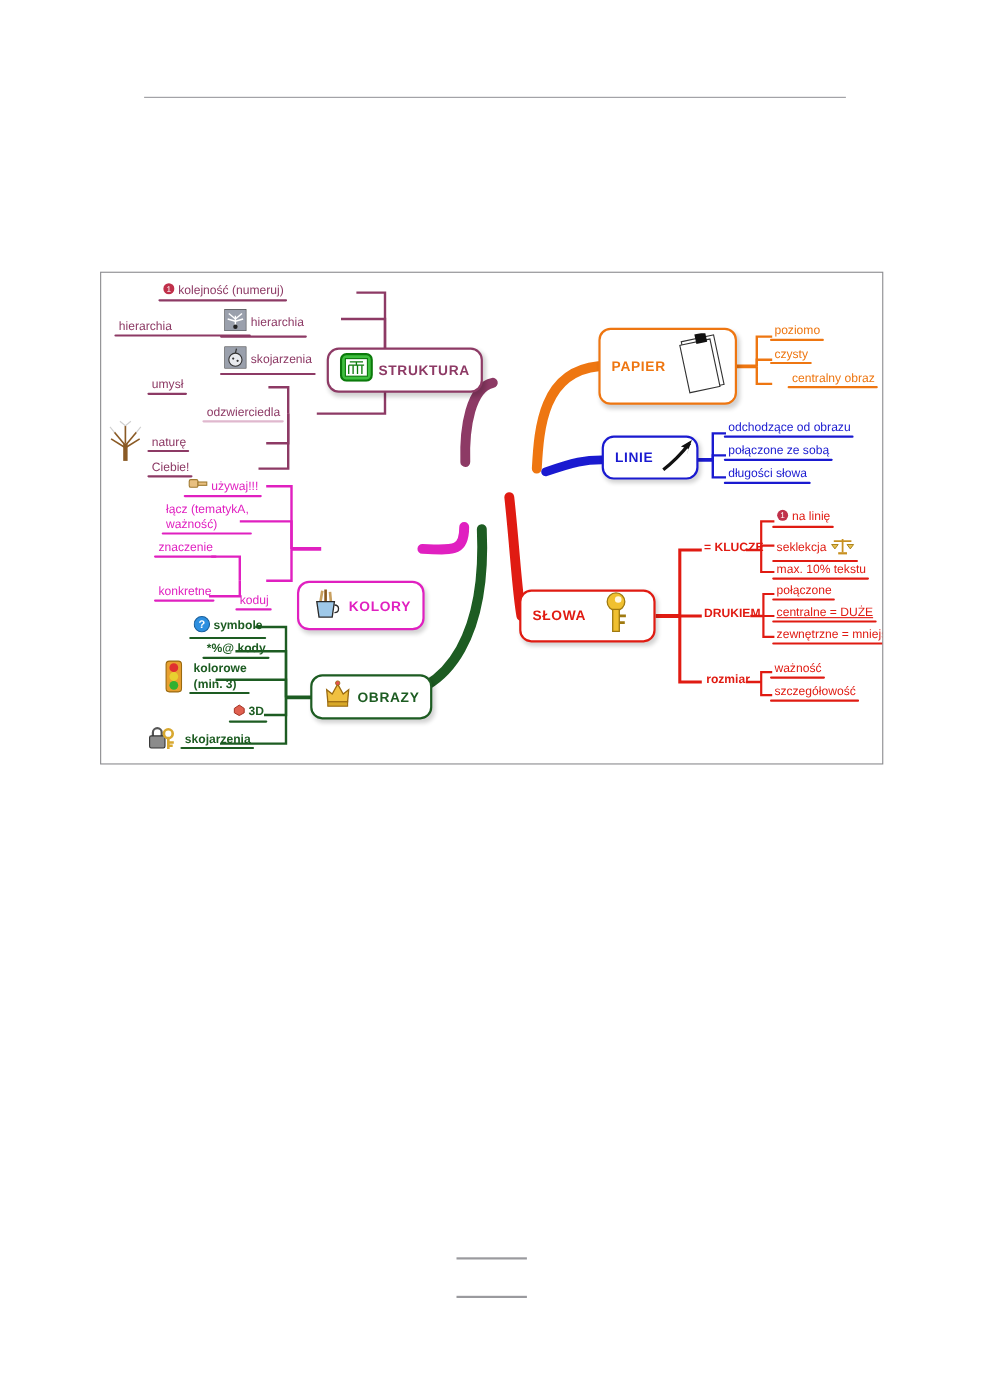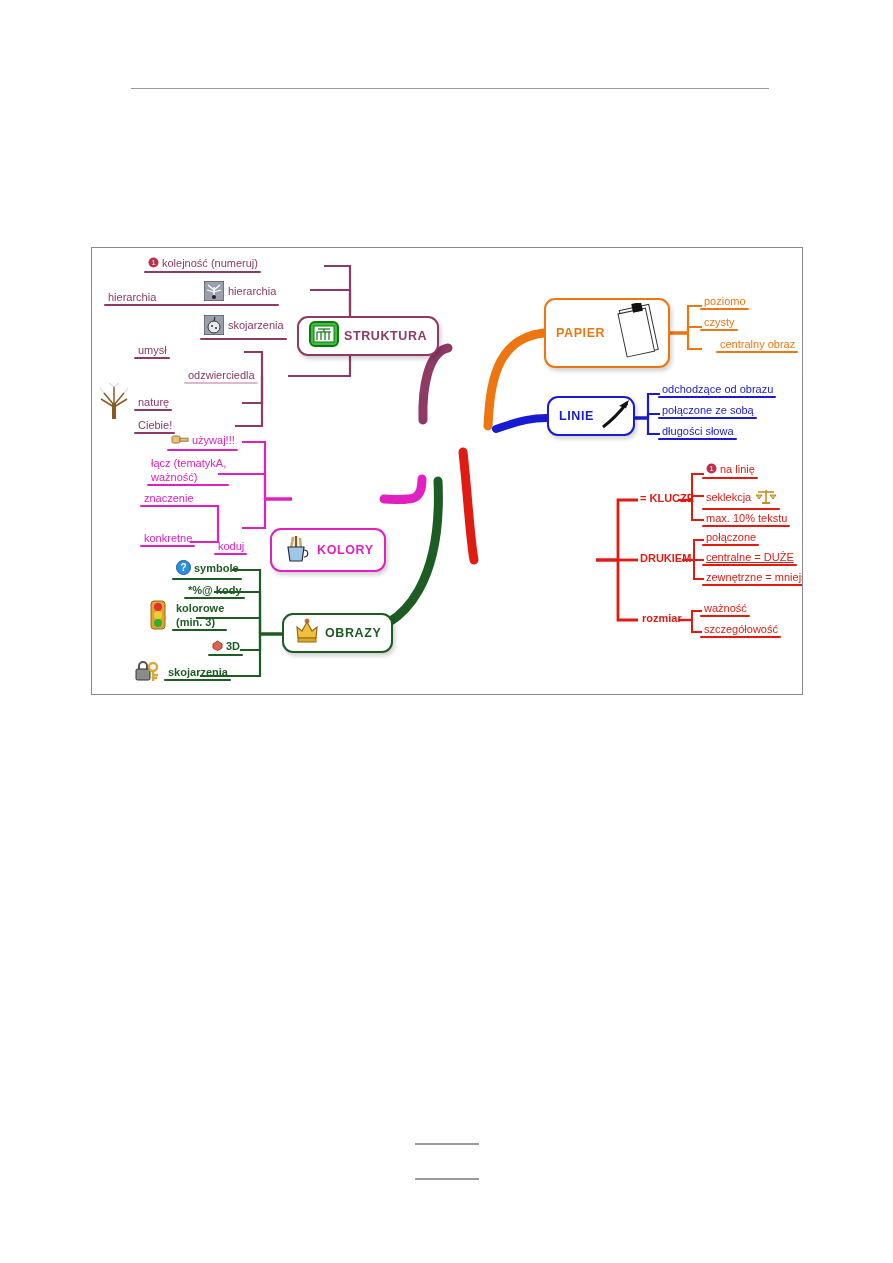--- a/index.html
+++ b/index.html
@@ -411,20 +411,31 @@
   </div>
   <div class="leaf c-blue" style="left:566px;top:155px;">
     <span class="txt">połączone ze sobą</span>
     <span class="ul" style="background:#1a1ad0;"></span>
   </div>
   <div class="leaf c-blue" style="left:566px;top:176px;">
     <span class="txt">długości słowa</span>
     <span class="ul" style="background:#1a1ad0;"></span>
   </div>
 
+  <div class="node main-node c-red" style="left:380px;top:288px;width:124px;height:48px;border-color:#e01b12;">
+    <span class="lbl">SŁOWA</span>
+    <span class="icon" style="margin-left:6px;">
+      <svg width="30" height="40" viewBox="0 0 30 40">
+        <circle cx="16" cy="9" r="8" fill="#f0c030" stroke="#a07a10" stroke-width="1.2"></circle>
+        <circle cx="18" cy="7" r="3" fill="#fff8e0"></circle>
+        <path d="M13,16 L13,36 L19,36 L19,16 Z" fill="#f0c030" stroke="#a07a10" stroke-width="1.2"></path>
+        <path d="M19,22 L25,22 M19,28 L24,28" stroke="#a07a10" stroke-width="2.5"></path>
+      </svg>
+    </span>
+  </div>
 
   <div class="leaf c-red" style="left:544px;top:243px;font-weight:bold;">
     <span class="txt">= KLUCZE</span>
   </div>
   <div class="leaf c-red" style="left:610px;top:214px;">
     <span class="icon" style="margin-right:3px;">
       <svg width="11" height="11" viewBox="0 0 11 11">
             <circle cx="5.5" cy="5.5" r="5" fill="#c0304a"></circle>
             <text x="5.5" y="8.3" font-size="7.5" fill="#fff" text-anchor="middle" font-family="Liberation Sans">1</text>
           </svg>

